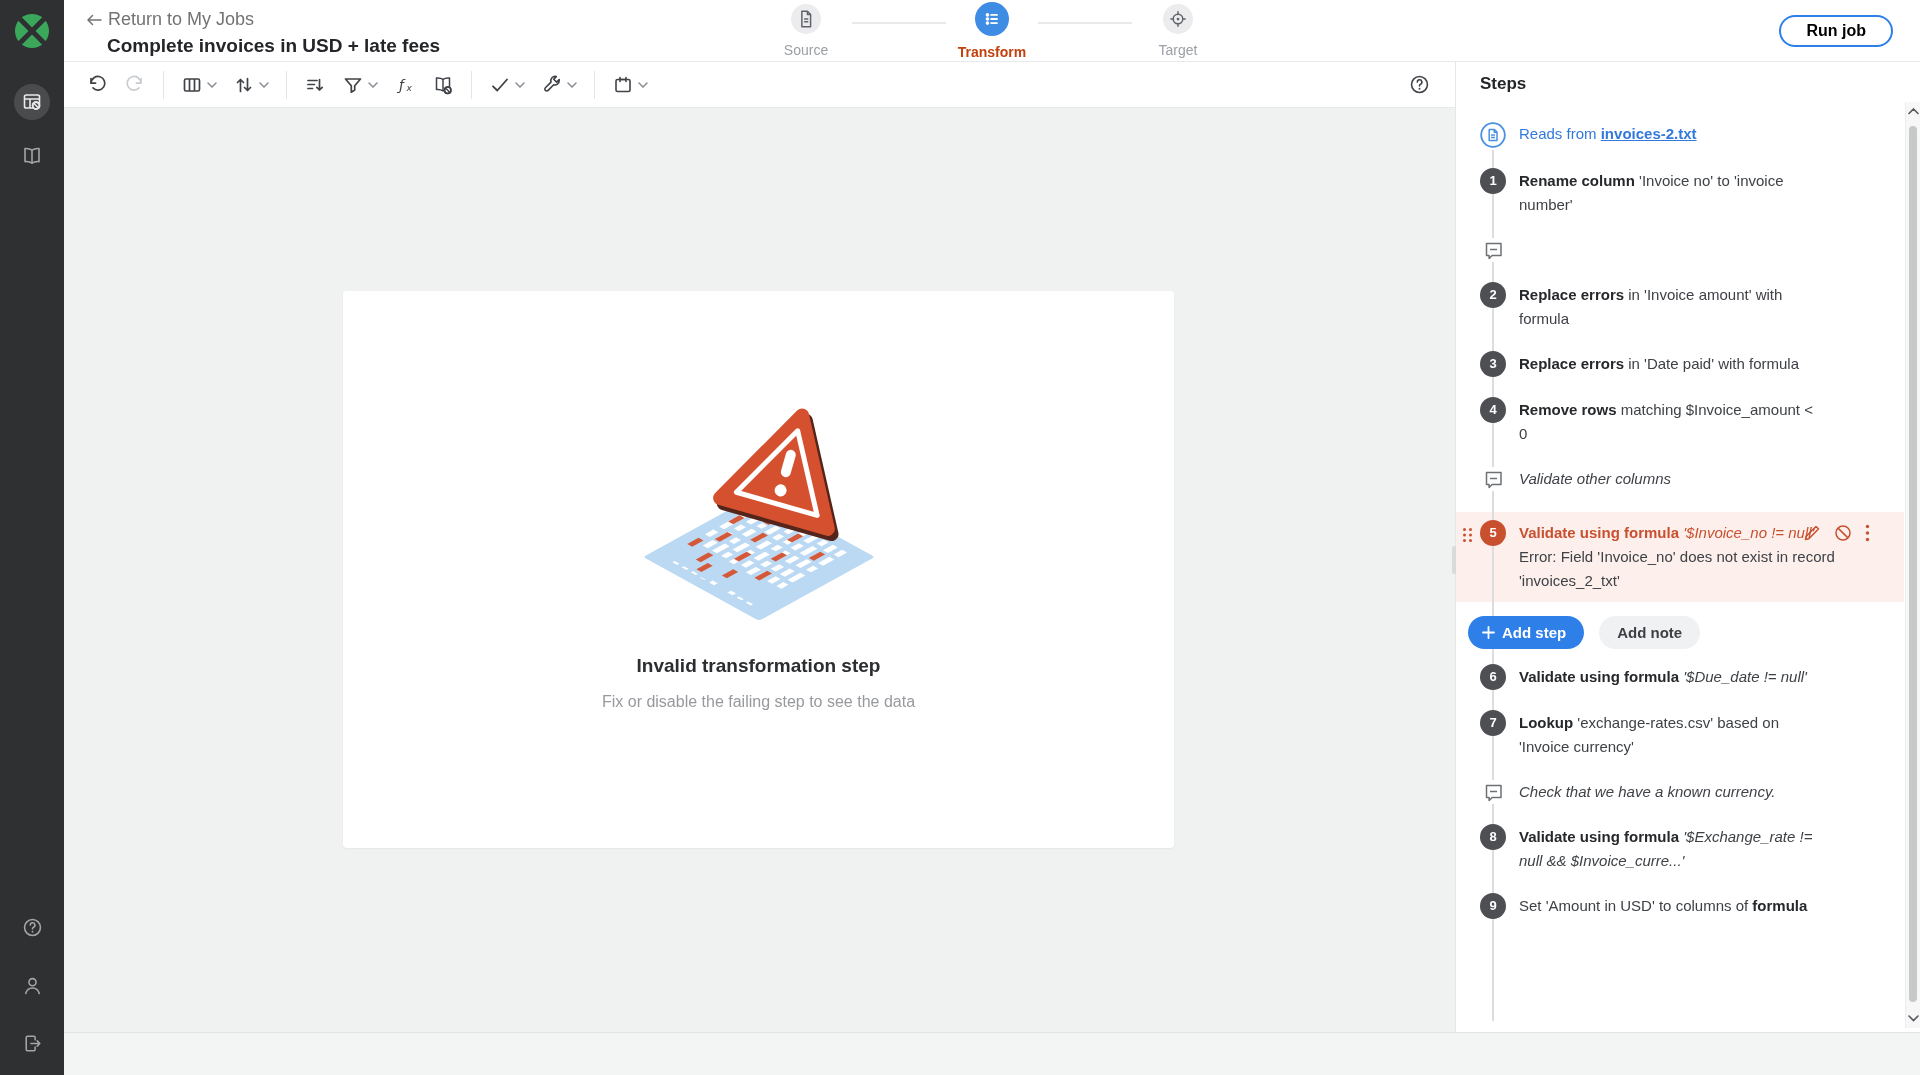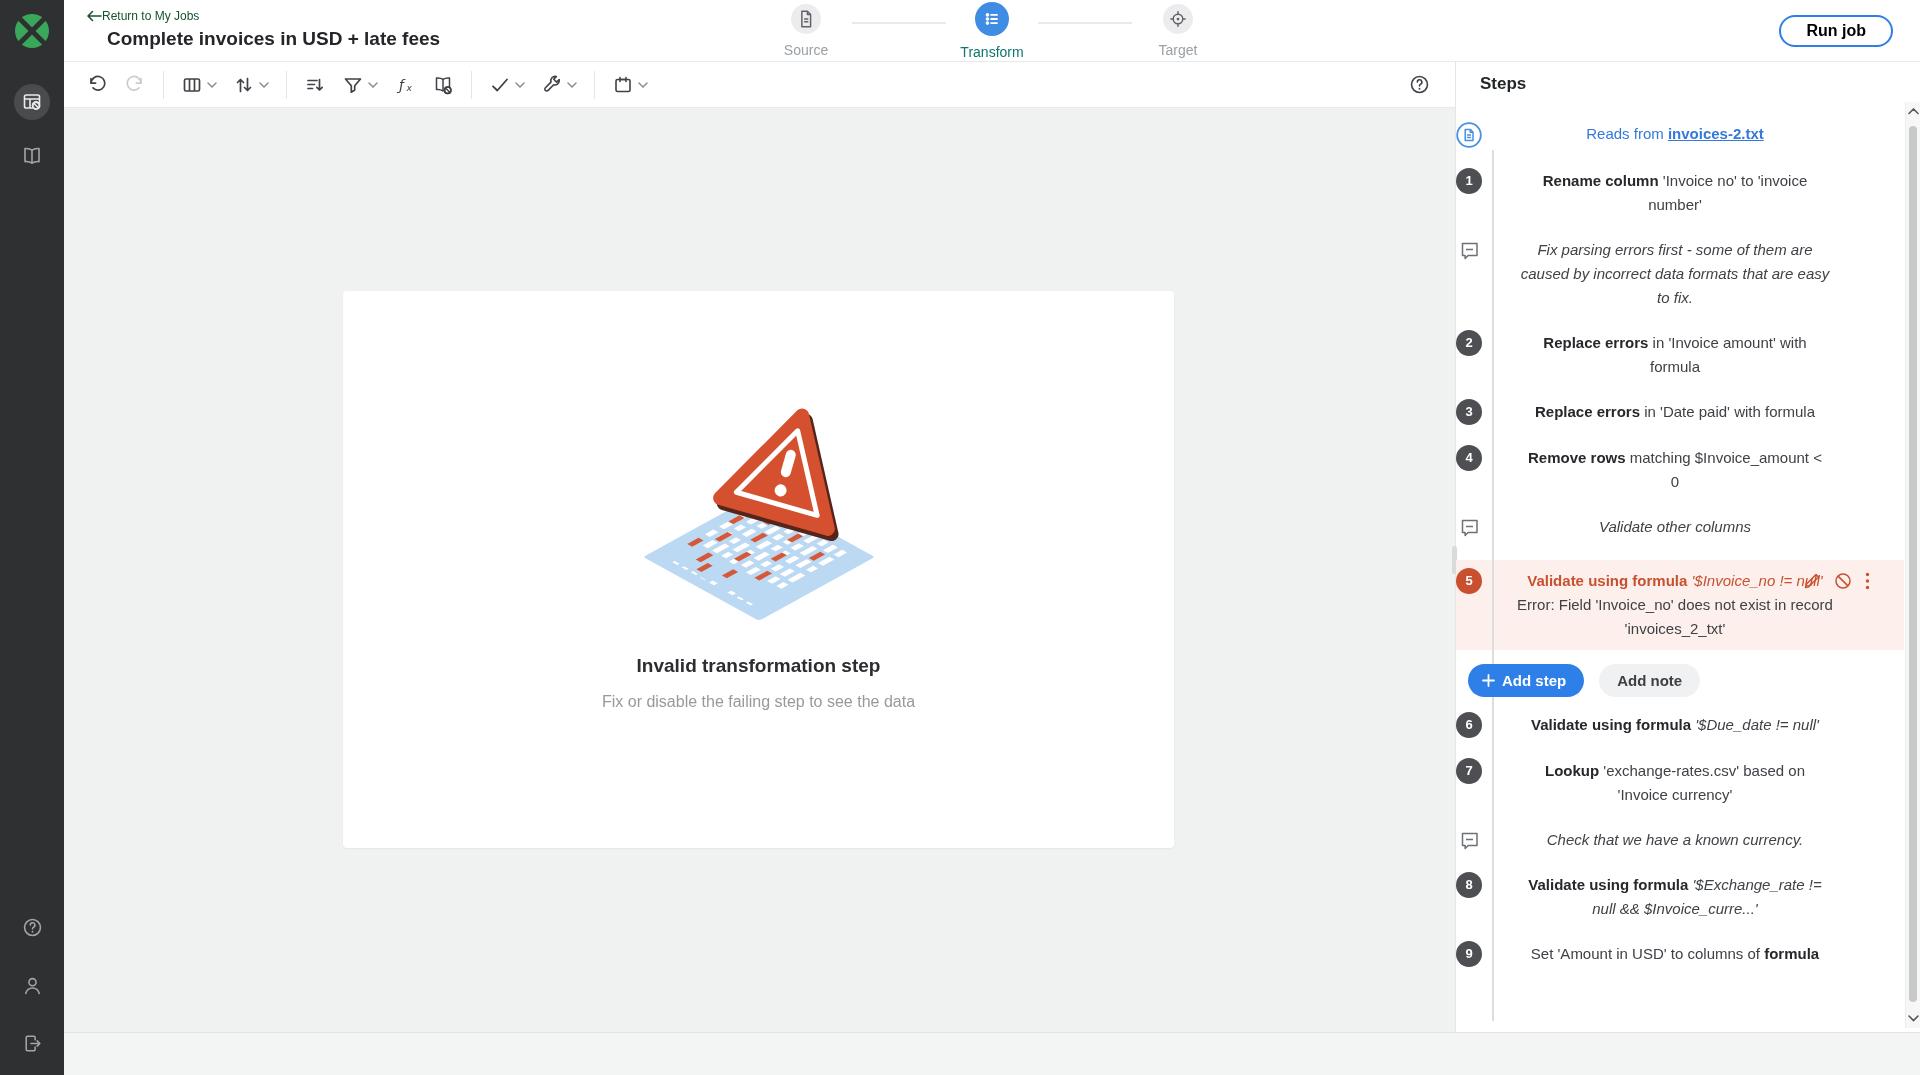--- a/index.html
+++ b/index.html
@@ -13,28 +13,28 @@
            display:flex;flex-direction:column;align-items:center;}
   .logo{margin-top:12px;}
   .side-nav{margin-top:34px;display:flex;flex-direction:column;align-items:center;gap:18px;}
   .side-btn{width:36px;height:36px;border-radius:50%;display:flex;align-items:center;justify-content:center;color:#a3a5a8;cursor:pointer;}
   .side-btn.active{background:#4a4b4d;color:#e9eaeb;}
   .side-bottom{position:absolute;bottom:14px;left:0;width:64px;display:flex;flex-direction:column;align-items:center;gap:22px;color:#a3a5a8;}
 
   
   .header{position:absolute;left:64px;top:0;right:0;height:62px;background:#fff;border-bottom:1px solid #e8e9ea;}
   .header-left{position:absolute;left:23px;top:9px;}
-  .back{display:flex;align-items:center;color:#14532d;font-size:12px;cursor:pointer;}
+  .back{display:flex;align-items:center;gap:6px;color:#737373;font-size:18px;cursor:pointer;}
   .page-title{margin-left:20px;margin-top:5px;font-size:19px;font-weight:700;color:#232528;}
   .stepper{position:absolute;left:50%;top:4px;transform:translateX(-50%);display:flex;align-items:flex-start;}
   .step-node{display:flex;flex-direction:column;align-items:center;width:92px;}
   .step-circle{width:30px;height:30px;border-radius:50%;background:#ececee;display:flex;align-items:center;justify-content:center;color:#5f6368;}
   .step-circle.active{width:34px;height:34px;background:#3f8ce4;color:#fff;margin-top:-2px;}
   .step-label{margin-top:8px;font-size:14px;color:#9aa0a5;}
-  .step-label.active{color:#0f766e;font-weight:400;}
+  .step-label.active{color:#c2410c;font-weight:700;}
   .step-line{width:94px;height:2px;background:#e8e9ea;margin-top:18px;}
   .run-btn{position:absolute;right:27px;top:15px;height:32px;padding:0 25px;border:2px solid #2e7fe8;border-radius:17px;
            background:#fff;color:#000000;font-size:16px;font-weight:700;display:flex;align-items:center;cursor:pointer;}
 
   
   .toolbar{position:absolute;left:64px;top:62px;width:1391px;height:46px;background:#fff;border-bottom:1px solid #e8eaea;
            display:flex;align-items:center;padding-left:14px;}
   .tbtn{display:flex;align-items:center;gap:4px;padding:6px 8px;color:#3f4247;cursor:pointer;border-radius:4px;}
   .tbtn.disabled{color:#c9ccd0;cursor:default;}
   .tsep{width:1px;height:28px;background:#e4e5e7;margin:0 9px;}
@@ -50,21 +50,21 @@
   .empty-sub{margin-top:16px;font-size:16px;color:#97999d;}
 
   .bottom-strip{position:absolute;left:64px;top:1032px;right:0;height:43px;background:#f3f4f4;border-top:1px solid #e2e3e5;}
 
   
   .panel{position:absolute;left:1455px;top:62px;width:465px;height:970px;background:#fff;border-left:1px solid #e5e6e7;}
   .panel-title{position:absolute;left:24px;top:12px;font-size:17px;font-weight:700;color:#232629;}
   .resize-grip{position:absolute;left:-4px;top:484px;width:5px;height:28px;border-radius:3px;background:#d8dadc;}
   .steps-scroll{position:absolute;left:0;top:48px;right:16px;bottom:0;overflow:hidden;padding-top:12px;}
   .connector{position:absolute;left:36px;top:40px;width:2px;height:871px;background:#dcdddf;z-index:1;}
-  .s-item{position:relative;display:flex;gap:13px;margin-bottom:21px;font-size:15px;line-height:24px;text-align:center;}
+  .s-item{position:relative;display:flex;gap:13px;padding-left:24px;margin-bottom:21px;font-size:15px;line-height:24px;}
   .s-icon{flex:0 0 26px;display:flex;justify-content:center;align-items:flex-start;position:relative;z-index:2;}
   .s-text{width:360px;white-space:pre-wrap;color:#3e4146;}
   .s-text .b{font-weight:700;color:#26282c;}
   .s-text .i{font-style:italic;}
   .num-circle{width:26px;height:26px;border-radius:50%;background:#4d4f52;color:#fff;font-size:13px;font-weight:700;
               display:flex;align-items:center;justify-content:center;margin-top:-1px;}
   .note .s-text{font-style:italic;color:#3f4247;}
   .note .s-icon{background:#fff;height:24px;align-items:center;}
   .reads .s-icon{background:#fff;border-radius:50%;}
   .reads .s-text{color:#3379dd;}
@@ -369,23 +369,20 @@
        <div class="s-text"><span class="b">Rename column</span><span class=""> 'Invoice no' to 'invoice
 number'</span></div>
         </div>
         <div class="s-item note">
       <div class="s-icon">
             <svg width="21" height="21" viewBox="0 0 21 21" fill="none" stroke="#6d7075" stroke-width="1.5" stroke-linejoin="round">
               <path d="M18 3.5H3.5v12h2.6v3l3-3H18z"></path>
               <path d="M7 9.5h7"></path>
             </svg>
           </div>
-      <div class="s-text">Fix parsing errors first - some of them are
-caused by incorrect data formats that are easy
-to fix.</div>
         </div>
         <div class="s-item">
           <div class="s-icon">
             <div class="num-circle">2</div>
           </div>
        <div class="s-text"><span class="b">Replace errors</span><span class=""> in 'Invoice amount' with
 formula</span></div>
         </div>
         <div class="s-item">
           <div class="s-icon">

